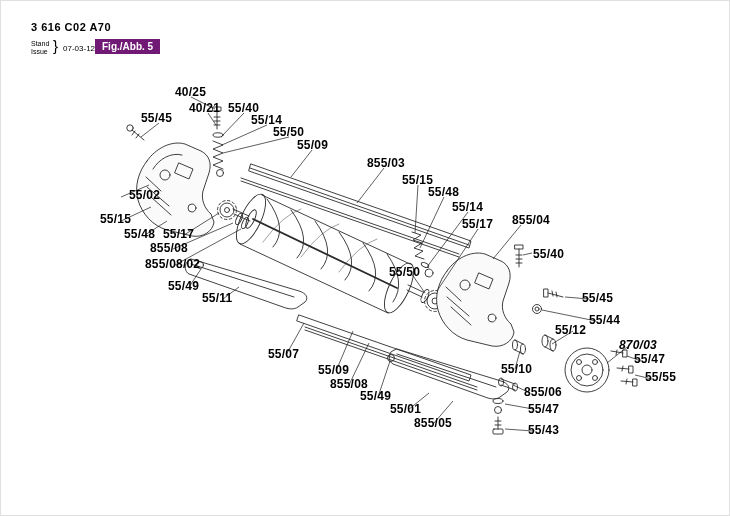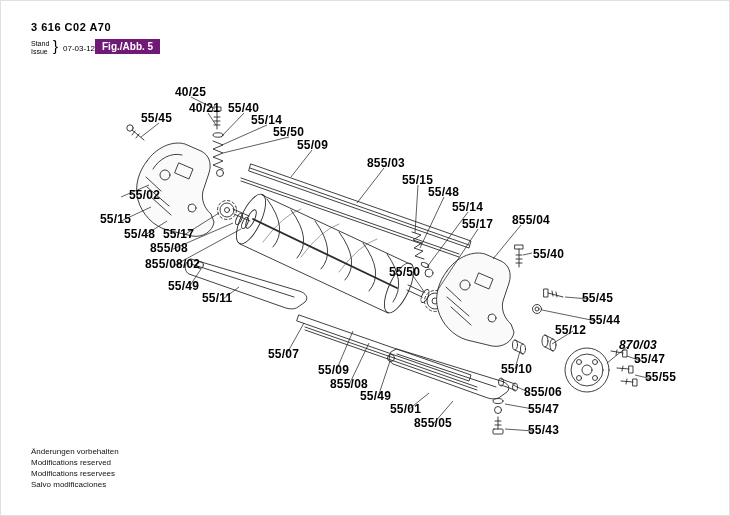--- a/index.html
+++ b/index.html
@@ -256,20 +256,14 @@
       <div class="part-label" style="left: 644px; top: 369px;">55/55</div>
       <div class="part-label" style="left: 329px; top: 376px;">855/08</div>
       <div class="part-label" style="left: 523px; top: 384px;">855/06</div>
       <div class="part-label" style="left: 359px; top: 388px;">55/49</div>
       <div class="part-label" style="left: 389px; top: 401px;">55/01</div>
       <div class="part-label" style="left: 527px; top: 401px;">55/47</div>
       <div class="part-label" style="left: 413px; top: 415px;">855/05</div>
       <div class="part-label" style="left: 527px; top: 422px;">55/43</div>
     </div>
 
-  <div class="footer">
-    <div>Änderungen vorbehalten</div>
-    <div>Modifications reserved</div>
-    <div>Modifications reservees</div>
-    <div>Salvo modificaciones</div>
-  </div>
 
 </div>
 
 </body></html>

